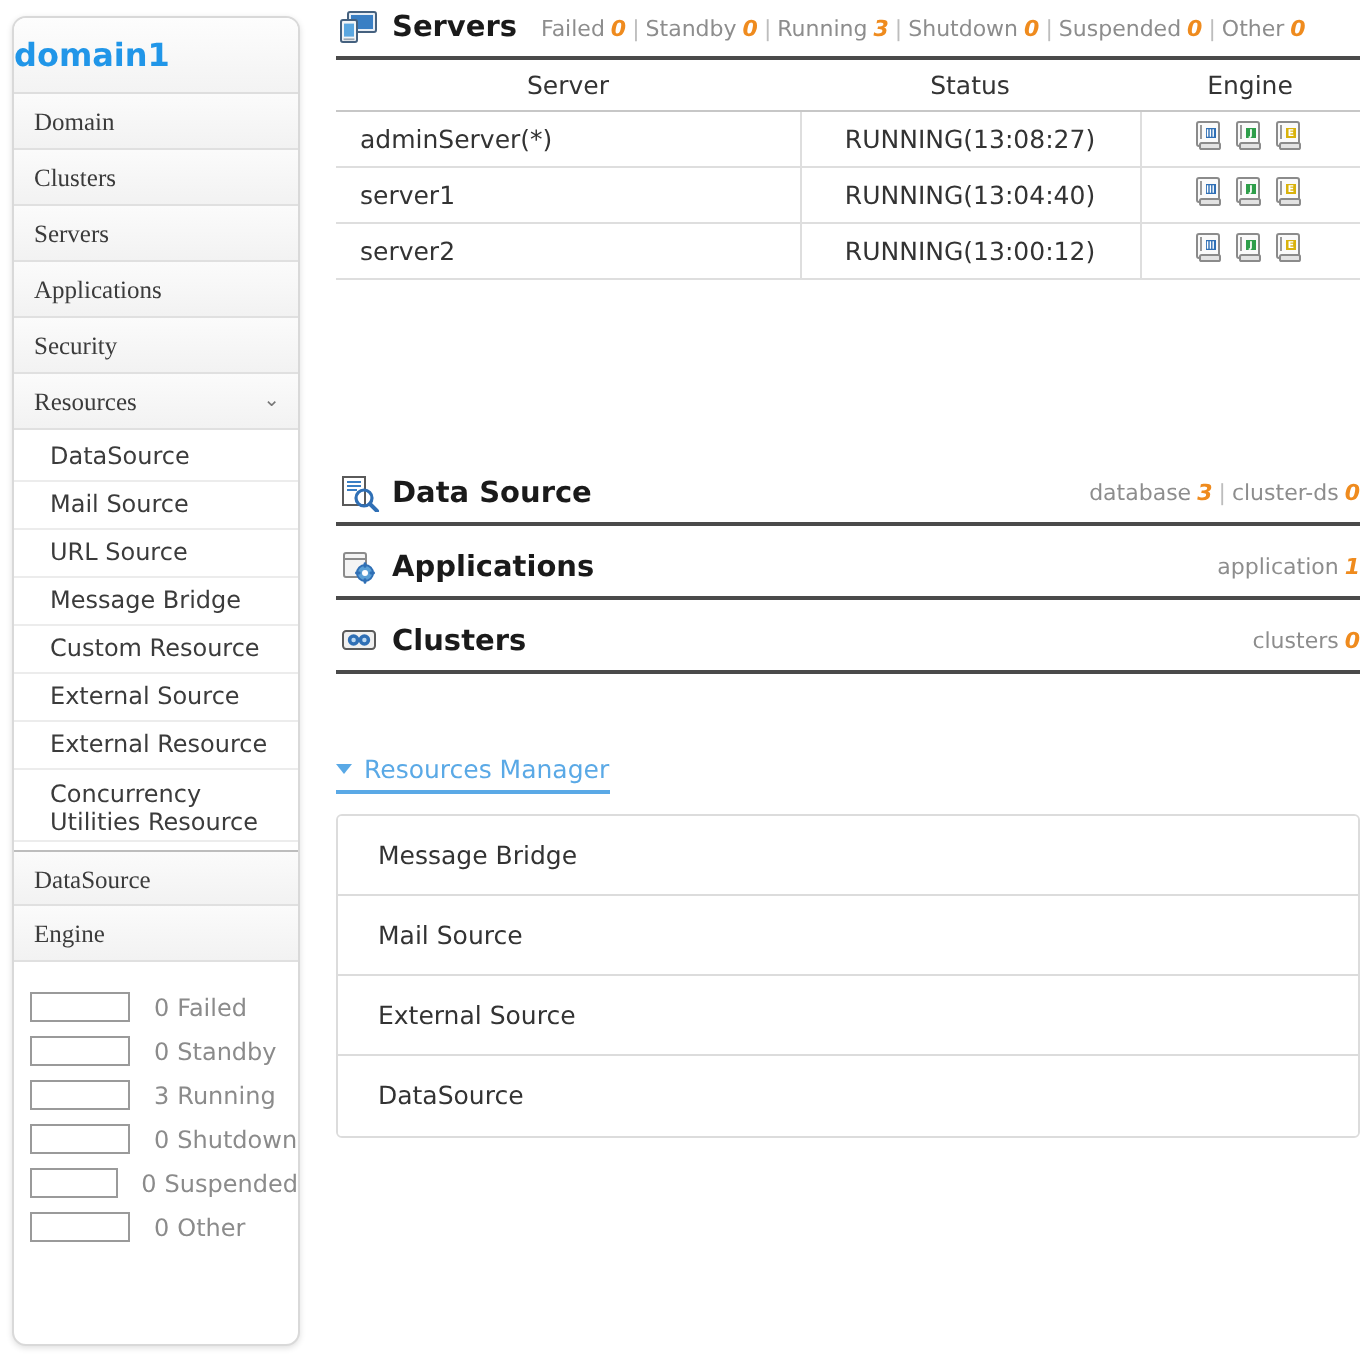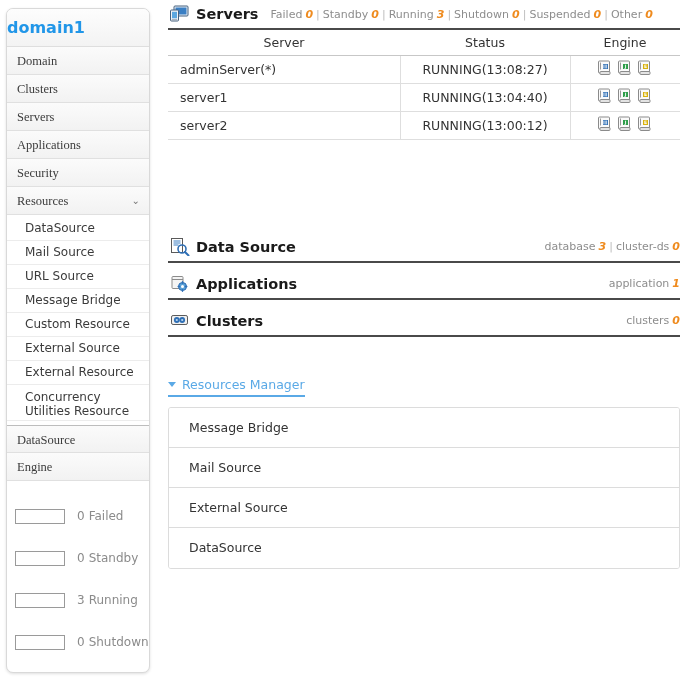--- a/index.html
+++ b/index.html
@@ -72,24 +72,23 @@
   }
   .chart-btn {
     width: 30px; height: 19px;
     border: 1px solid #bbb; border-radius: 2px;
     background: linear-gradient(to bottom,#fcfcfc,#eaeaea);
     display: flex; align-items: center; justify-content: center;
     cursor: pointer;
   }
   .status-list { padding: 8px 0 6px 0; }
   .status-row {
-    display: flex; align-items: flex-start;
+    display: flex; align-items: flex-end;
     height: 22px;
     padding-left: 8px;
-    margin-top: 20px;
   }
   .bar-well {
     width: 50px; height: 15px;
     border: 1px solid #9a9a9a;
     background: #fff;
     overflow: hidden;
     position: relative;
   }
   .bar-fill {
     height: 100%;

